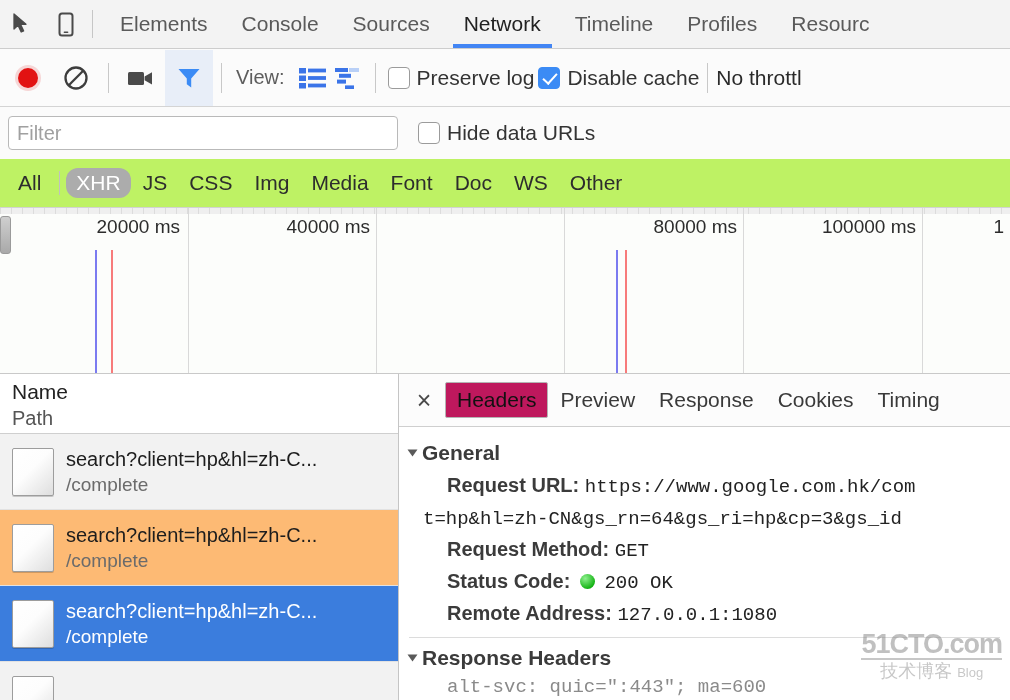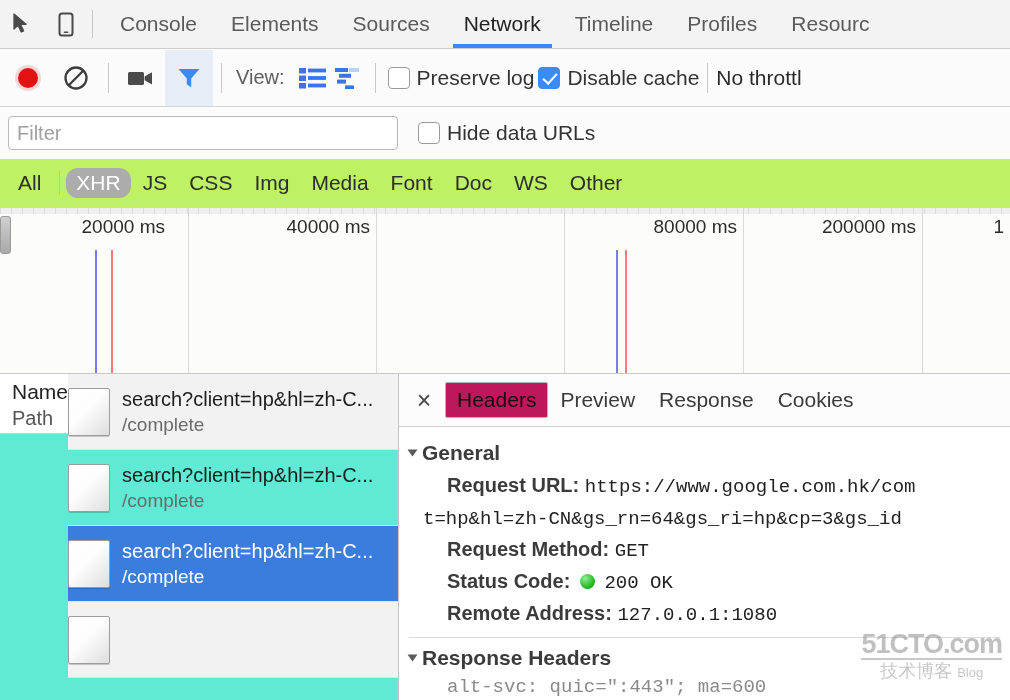--- a/index.html
+++ b/index.html
@@ -101,33 +101,33 @@
   }
   .vline{position:absolute;top:42px;bottom:0;width:2px;}
   .vline.blue{background:#7b7bf0;}
   .vline.red{background:#f77b7b;}
 
   
   .lower{flex:1;display:flex;min-height:0;overflow:hidden;}
 
   
   .reqlist{
-    width:398px;min-width:398px;display:flex;flex-direction:row;
-    border-right:1px solid #c5c5c5;background:#5eead4;overflow:hidden;
+    width:398px;min-width:398px;display:flex;flex-direction:column;
+    border-right:1px solid #c5c5c5;background:#fdba74;overflow:hidden;
   }
   .rl-head{
     height:60px;min-height:60px;padding:4px 0 0 12px;box-sizing:border-box;
     border-bottom:1px solid #cfcfcf;background:#fff;
   }
   .rl-head .n1{font-size:21px;color:#222;line-height:27px;}
   .rl-head .n2{font-size:20px;color:#555;line-height:26px;}
   .rl-rows{flex:1;overflow:hidden;}
   .rl-row{
     height:76px;box-sizing:border-box;display:flex;align-items:center;
-    border-bottom:1px solid #e2e2e2;cursor:pointer;
+    padding-left:12px;border-bottom:1px solid #e2e2e2;cursor:pointer;
   }
   .rl-row.alt{background:#f2f2f2;}
   .rl-row.sel{background:#3b7ddd;}
   .rl-ico{
     width:40px;height:46px;min-width:40px;margin-right:12px;border:1px solid #9d9d9d;
     border-radius:2px;background:linear-gradient(135deg,#ffffff 0%,#fdfdfd 45%,#dedede 100%);
     box-shadow:0 1px 0 rgba(0,0,0,.18);
   }
   .rl-txt{overflow:hidden;}
   .rl-name{font-size:20px;color:#1d1d1d;line-height:26px;white-space:nowrap;overflow:hidden;text-overflow:ellipsis;}
@@ -193,22 +193,22 @@
       </svg>
     </div>
     <div class="tb-icon">
       <svg width="18" height="25" viewBox="0 0 18 25">
         <rect x="2.5" y="1.5" width="13" height="22" rx="2.5" fill="none" stroke="#4a4a4a" stroke-width="2"></rect>
         <rect x="6.6" y="19.4" width="4.8" height="1.6" rx="0.8" fill="#4a4a4a"></rect>
       </svg>
     </div>
     <div class="tb-sep"></div>
     <div class="tabs">
+      <div class="tab">Elements</div>
       <div class="tab">Console</div>
-      <div class="tab">Elements</div>
       <div class="tab">Sources</div>
       <div class="tab active">Network</div>
       <div class="tab">Timeline</div>
       <div class="tab">Profiles</div>
       <div class="tab">Resourc</div>
     </div>
   </div>
 
   <div class="ctrlbar">
     <div class="cb-btn">
@@ -293,24 +293,24 @@
 
   <div class="overview">
     <div class="ov-band"></div>
 
     <div class="ov-grid" style="left:188px;"></div>
     <div class="ov-grid" style="left:376px;"></div>
     <div class="ov-grid" style="left:564px;"></div>
     <div class="ov-grid" style="left:743px;"></div>
     <div class="ov-grid" style="left:922px;"></div>
 
-    <div class="ov-tick" style="left:21px;width:144px;">20000 ms</div>
+    <div class="ov-tick" style="left:36px;width:144px;">20000 ms</div>
     <div class="ov-tick" style="left:226px;width:144px;">40000 ms</div>
     <div class="ov-tick" style="left:595px;width:142px;">80000 ms</div>
-    <div class="ov-tick" style="left:772px;width:144px;">200000 ms</div>
+    <div class="ov-tick" style="left:772px;width:144px;">100000 ms</div>
     <div class="ov-tick" style="left:962px;width:42px;">1</div>
 
     <div class="ov-grabber"></div>
 
     <div class="vline blue" style="left:95px;"></div>
     <div class="vline red" style="left:111px;"></div>
 
     <div class="vline blue" style="left:616px;"></div>
     <div class="vline red" style="left:625px;"></div>
 
@@ -352,20 +352,21 @@
       </div>
     </div>
 
     <div class="detail">
       <div class="dt-tabs">
         <div class="dt-close">×</div>
         <div class="dt-tab active">Headers</div>
         <div class="dt-tab">Preview</div>
         <div class="dt-tab">Response</div>
         <div class="dt-tab">Cookies</div>
+        <div class="dt-tab">Timing</div>
       </div>
 
       <div class="dt-body">
         <div class="sec-title">
           <span class="tri"></span>
           <span>General</span>
         </div>
         <div class="kv">
           <span class="k">Request URL:</span>
           <span class="v">https://www.google.com.hk/com</span>

